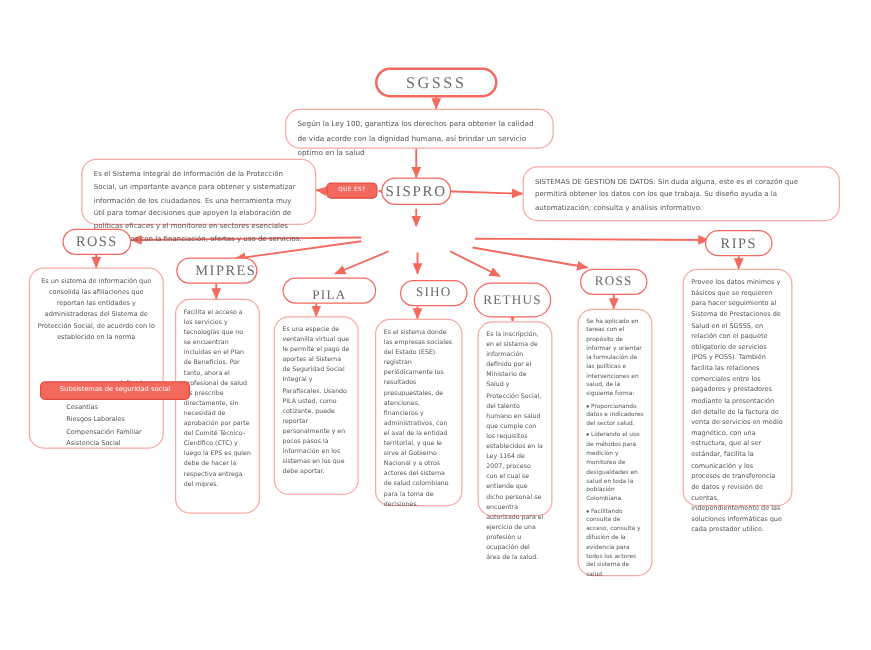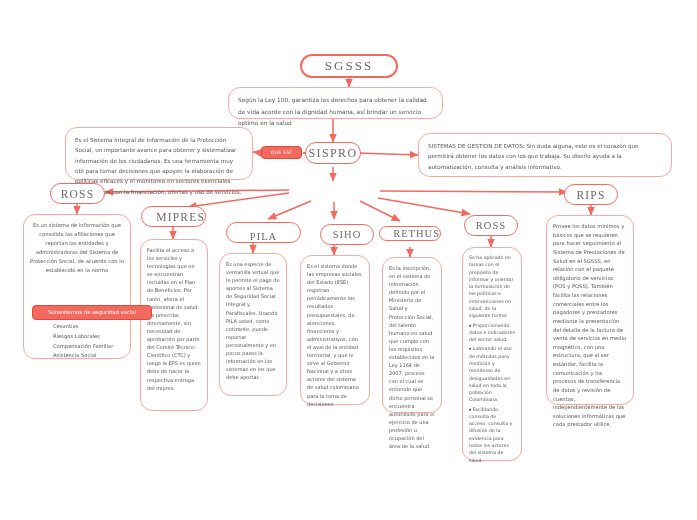--- a/index.html
+++ b/index.html
@@ -247,21 +247,21 @@
     <p>Es una especie de ventanilla virtual que le permite el pago de aportes al Sistema de Seguridad Social Integral y Parafiscales. Usando PILA usted, como cotizante, puede reportar personalmente y en pocos pasos la información en los sistemas en los que debe aportar.</p>
   </div>
 
   <div class="node pill minor" style="left:320px; top:224px; width:54px; height:21px;">
     <span>SIHO</span>
   </div>
   <div class="node bubble col" style="left:300px; top:255px; width:70px; height:150px;">
     <p>Es el sistema donde las empresas sociales del Estado (ESE) registran periódicamente los resultados presupuestales, de atenciones, financieros y administrativos, con el aval de la entidad territorial, y que le sirve al Gobierno Nacional y a otros actores del sistema de salud colombiano para la toma de decisiones.</p>
   </div>
 
-  <div class="node pill minor" style="left:379px; top:226px; width:62px; height:15px;justify-content:flex-end;">
+  <div class="node pill minor" style="left:379px; top:226px; width:62px; height:28px;">
     <span>RETHUS</span>
   </div>
   <div class="node bubble col" style="left:382px; top:257px; width:60px; height:156px;">
     <p>Es la inscripción, en el sistema de información definido por el Ministerio de Salud y Protección Social, del talento humano en salud que cumple con los requisitos establecidos en la Ley 1164 de 2007, proceso con el cual se entiende que dicho personal se encuentra autorizado para el ejercicio de una profesión u ocupación del área de la salud.</p>
   </div>
 
   <div class="node pill minor" style="left:464px; top:215px; width:54px; height:21px;">
     <span>ROSS</span>
   </div>
   <div class="node bubble col ross" style="left:462px; top:247px; width:60px; height:214px;">

